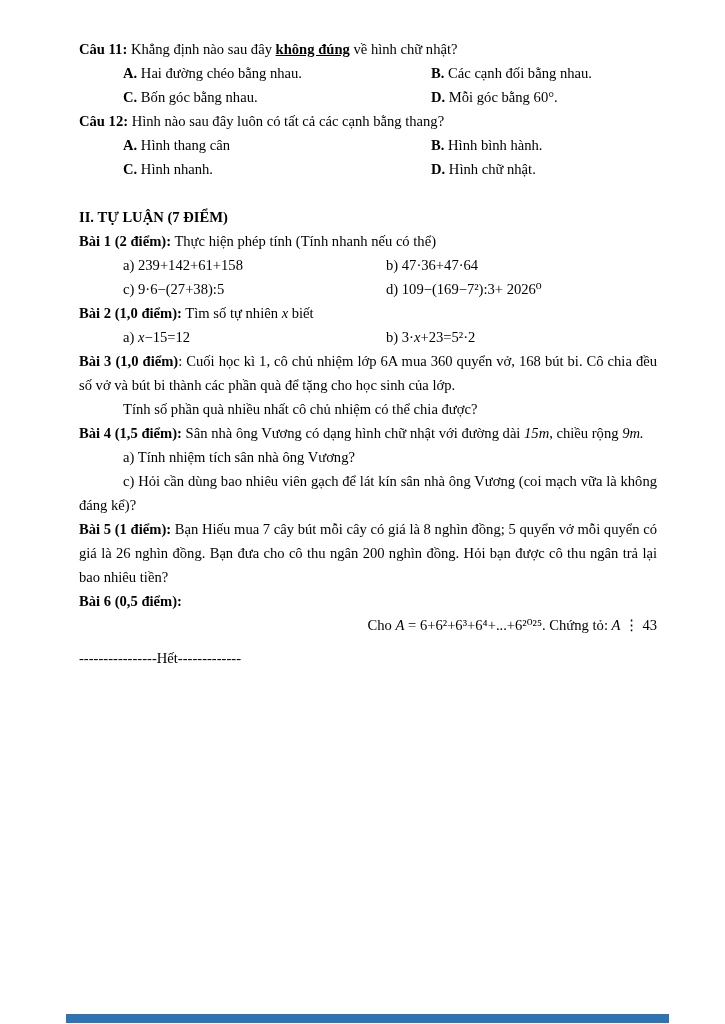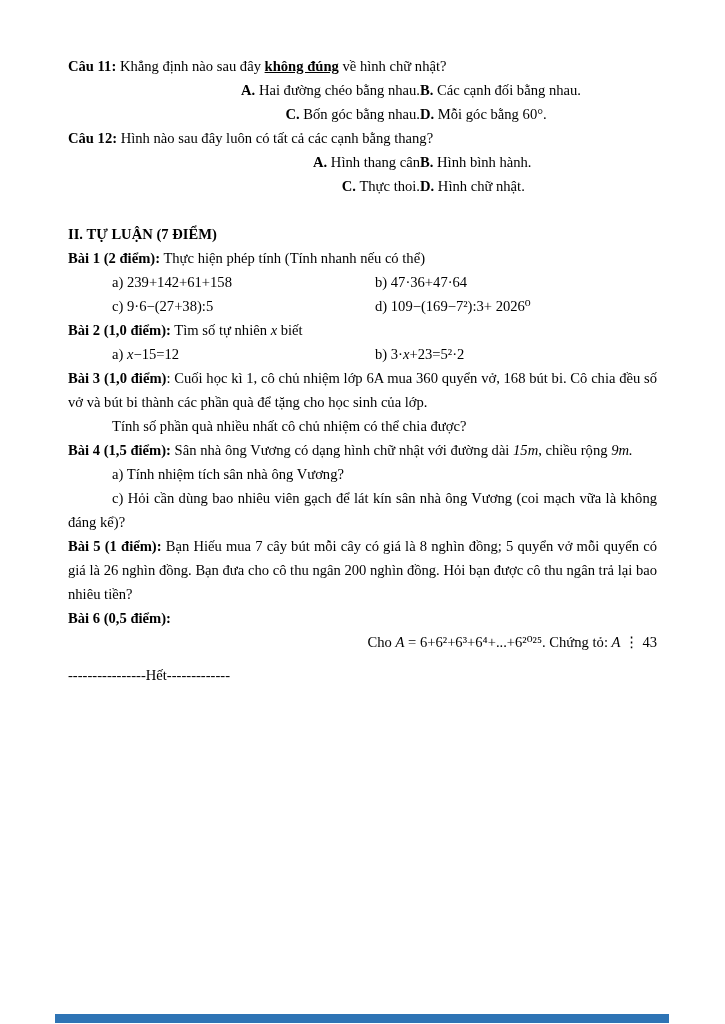--- a/index.html
+++ b/index.html
@@ -6,26 +6,26 @@
   html, body { margin: 0; padding: 0; }
   body {
     width: 725px; height: 1024px;
     background: #ffffff;
     color: #000000;
     font-family: "Liberation Serif", "DejaVu Serif", serif;
     font-size: 14.6px;
     position: relative;
     overflow: hidden;
   }
-  .page { position: absolute; inset: 0; padding: 54px 68px 0 68px; }
+  .page { position: absolute; inset: 0; padding: 37px 68px 0 68px; margin-left: 11px; }
   .para { margin: 0; line-height: 24px; text-align: justify; }
   b { font-weight: bold; }
   .u { text-decoration: underline; }
   .opt-row { display: flex; padding-left: 44px; line-height: 24px; }
-  .opt-row .col1 { flex: 0 0 308px; text-align: right; }
+  .opt-row .col1 { flex: 0 0 308px; }
   .expr-row { display: flex; padding-left: 44px; line-height: 24px; }
   .expr-row .col1 { flex: 0 0 263px; }
   .indent { text-indent: 44px; }
   .spacer { height: 24px; }
   .heading { font-weight: bold; margin: 0; line-height: 24px; }
   .math { font-family: "Liberation Serif", "DejaVu Serif", serif; }
   .mvar { font-style: italic; }
   .bai6-line { padding-left: 132px; text-align: right; }
   .het { margin: 9px 0 0 0; line-height: 24px; text-align: left; }
   .footer-bar { position: absolute; left: 55px; right: 56px; bottom: 1px; height: 9px; background: #2e74b5; }
@@ -46,21 +46,21 @@
     <span><b>D.</b><span> Mỗi góc bằng </span><span class="math">60°</span><span>.</span></span>
   </div>
 
   <p class="para"><b>Câu 12:</b><span> Hình nào sau đây luôn có tất cả các cạnh bằng thang?</span></p>
 
   <div class="opt-row">
     <span class="col1"><b>A.</b><span> Hình thang cân</span></span>
     <span><b>B.</b><span> Hình bình hành.</span></span>
   </div>
   <div class="opt-row">
-    <span class="col1"><b>C.</b><span> Thực thoi.</span></span>
+    <span class="col1"><b>C.</b><span> Hình nhanh.</span></span>
     <span><b>D.</b><span> Hình chữ nhật.</span></span>
   </div>
 
   <div class="spacer"></div>
 
   <p class="heading">II. TỰ LUẬN (7 ĐIỂM)</p>
 
   <p class="para"><b>Bài 1 (2 điểm):</b><span> Thực hiện phép tính (Tính nhanh nếu có thể)</span></p>
   <div class="expr-row">
     <span class="col1"><span>a) </span><span class="math">239+142+61+158</span></span>

